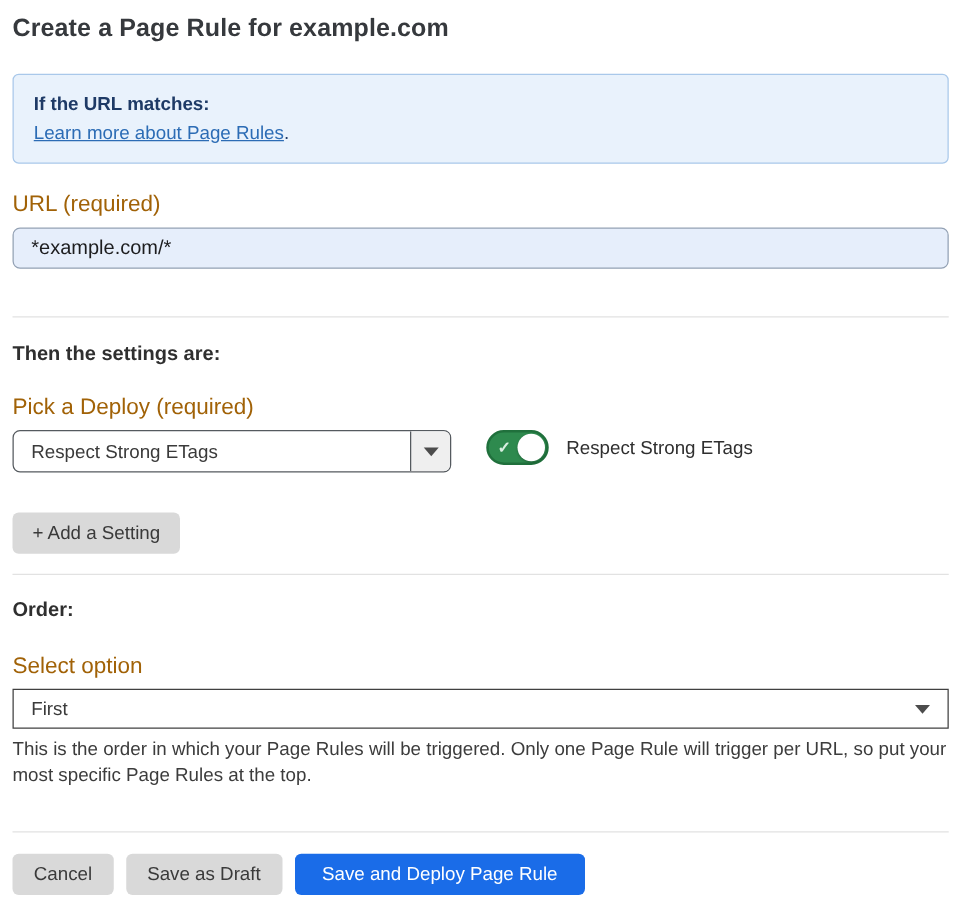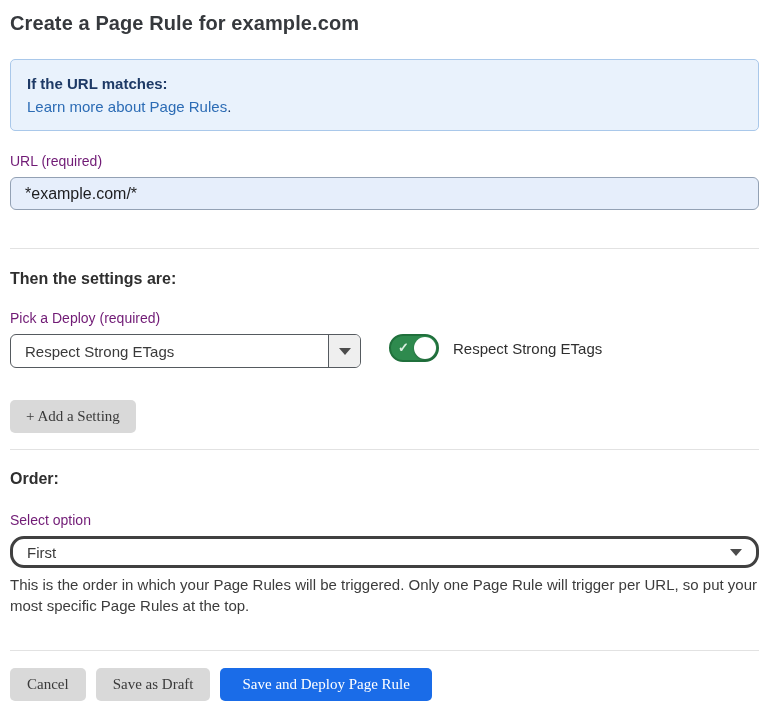--- a/index.html
+++ b/index.html
@@ -28,26 +28,27 @@
     padding: 12px 16px;
     color: #1e3a66;
     font-size: 15px;
     line-height: 23px;
     margin-bottom: 22px;
     margin-top: 24px;
   }
   .info-box .info-heading { font-weight: 700; }
   .info-box a.info-link {
     color: #2c6cb5;
+    text-decoration: underline;
     cursor: pointer;
   }
   
   .field-label {
-    font-size: 14px;
-    color: #701a75;
+    font-size: 18px;
+    color: #a16207;
     margin-bottom: 8px;
   }
   
   .url-input {
     display: block;
     width: 749px;
     height: 33px;
     background: #e6eefb;
     border: 1px solid #93a1b4;
     border-radius: 6px;
@@ -155,36 +156,36 @@
     color: #2f2f2f;
   }
   
   .btn {
     display: inline-flex;
     align-items: center;
     justify-content: center;
     height: 33px;
     border: none;
     border-radius: 5px;
-    font-family: Liberation Serif, serif;
+    font-family: Liberation Sans, sans-serif;
     font-size: 15px;
     cursor: pointer;
     padding: 0 17px;
   }
   .btn-grey { background: #d9d9d9; color: #3a3a3a; }
   .btn-blue { background: #1a6ce8; color: #ffffff; padding: 0 22px; }
   .add-setting-btn { padding: 0 16px; }
   
   .order-select {
     display: flex;
     align-items: center;
     width: 749px;
     height: 32px;
-    border: 3px solid #404040;
-    border-radius: 14px;
+    border: 1px solid #404040;
+    border-radius: 0;
     background: #ffffff;
     padding: 0 14px;
     font-size: 15px;
     color: #3a3a3a;
     cursor: pointer;
     margin-bottom: 6px;
   }
   .order-select .select-value { flex: 1; }
   .order-select .caret-down {
     border-left-width: 6px;

